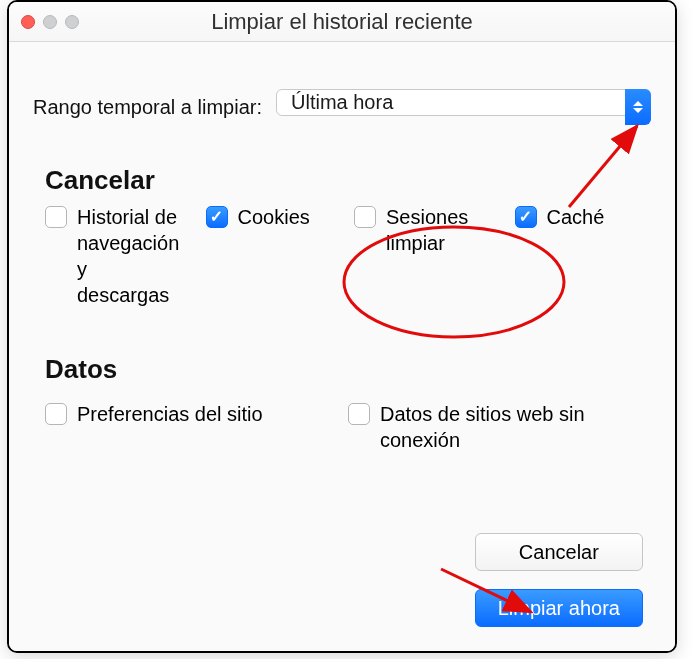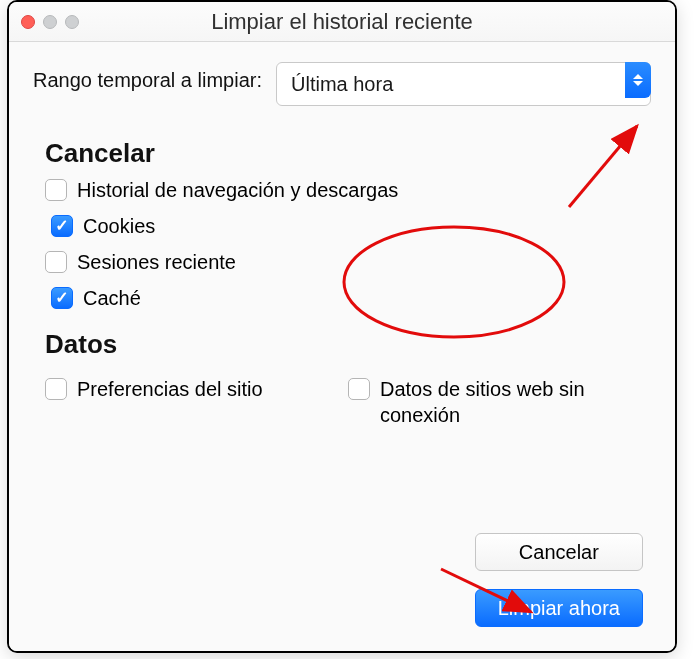--- a/index.html
+++ b/index.html
@@ -66,34 +66,34 @@
     .content {
       padding: 20px 24px 20px 24px;
       background: #fafafa;
       height: calc(100% - 40px);
       position: relative;
     }
     .row-range {
       display: flex;
       align-items: center;
       gap: 14px;
-      margin-top: 0;
+      margin-top: 27px;
     }
     .range-label {
       font-size: 20px;
       color: #111;
     }
     .select-wrap {
       flex: 1;
       position: relative;
       height: 36px;
     }
     .select {
       width: 100%;
-      height: 44px;
+      height: 27px;
       background: #fff;
       border: 1px solid #c9c9c9;
       border-radius: 6px;
       display: flex;
       align-items: center;
       padding: 0 40px 0 14px;
       font-size: 20px;
       color: #1a1a1a;
       box-shadow: inset 0 1px 0 rgba(255,255,255,0.8);
       cursor: default;
@@ -120,26 +120,26 @@
     .chev-up { border-bottom: 5px solid #fff; }
     .chev-down { border-top: 5px solid #fff; }
 
     h2.section {
       font-size: 26px;
       font-weight: 700;
       margin: 40px 0 8px 12px;
       color: #111;
     }
     h2.section.datos {
-      margin-top: 8px;
+      margin-top: 36px;
     }
 
     .check-grid {
       display: grid;
-      grid-template-columns: 1fr;
+      grid-template-columns: 1fr 1fr 1fr 1fr;
       column-gap: 20px;
       row-gap: 10px;
       padding: 0 8px 0 12px;
     }
     .check-item {
       display: flex;
       align-items: flex-start;
       gap: 10px;
       font-size: 20px;
       line-height: 1.3;
@@ -251,21 +251,21 @@
           <span class="check-label">Historial de navegación y descargas</span>
         </div>
         <div class="check-item" style="padding-left:6px;">
           <div class="checkbox checked">
               <span class="checkmark">✓</span>
             </div>
           <span class="check-label">Cookies</span>
         </div>
         <div class="check-item">
           <div class="checkbox"></div>
-          <span class="check-label">Sesiones reciente</span>
+          <span class="check-label">Sesiones limpiar</span>
         </div>
         <div class="check-item" style="padding-left:6px;">
           <div class="checkbox checked">
               <span class="checkmark">✓</span>
             </div>
           <span class="check-label">Caché</span>
         </div>
         <div></div>
       </div>
 

